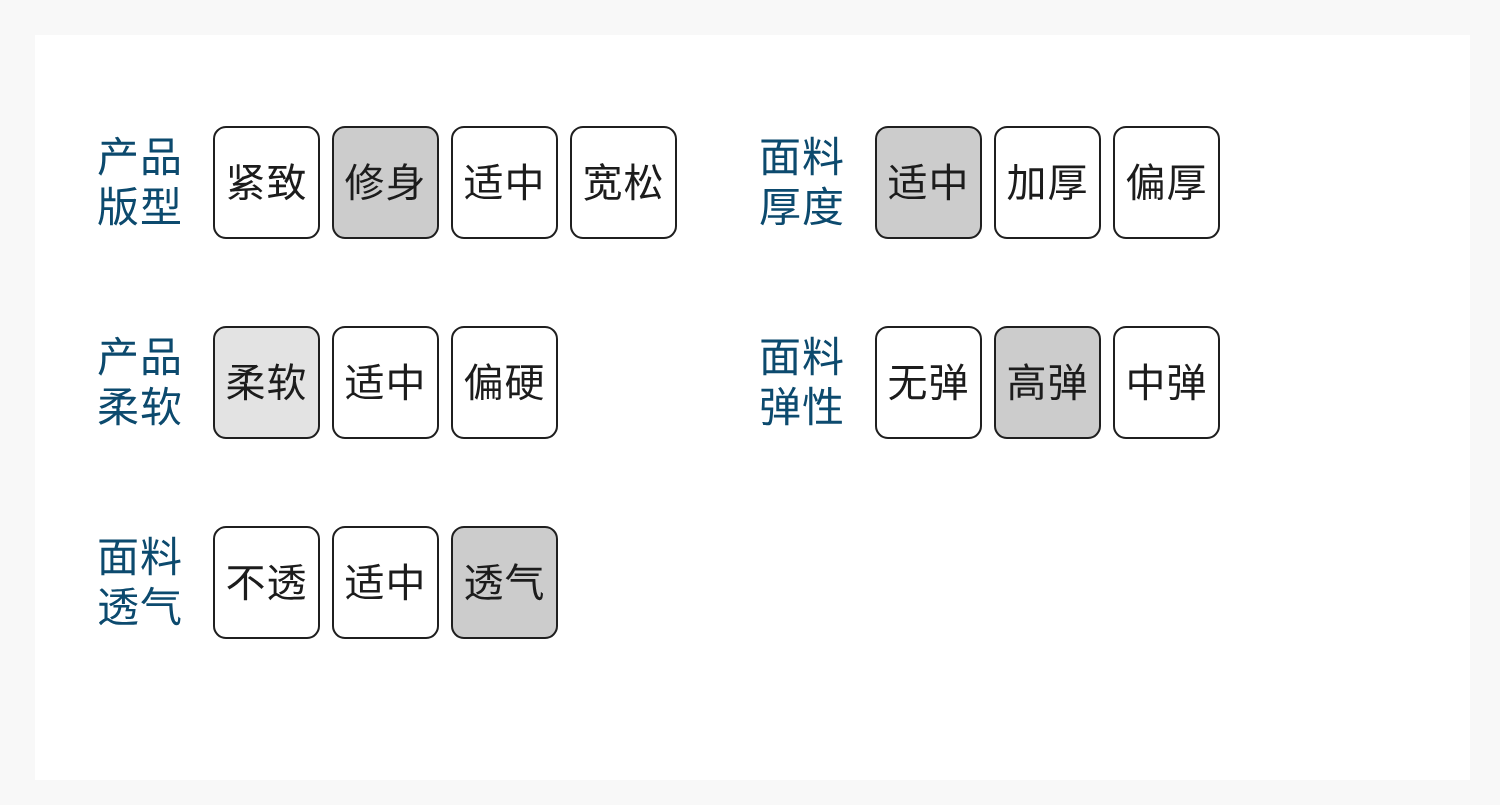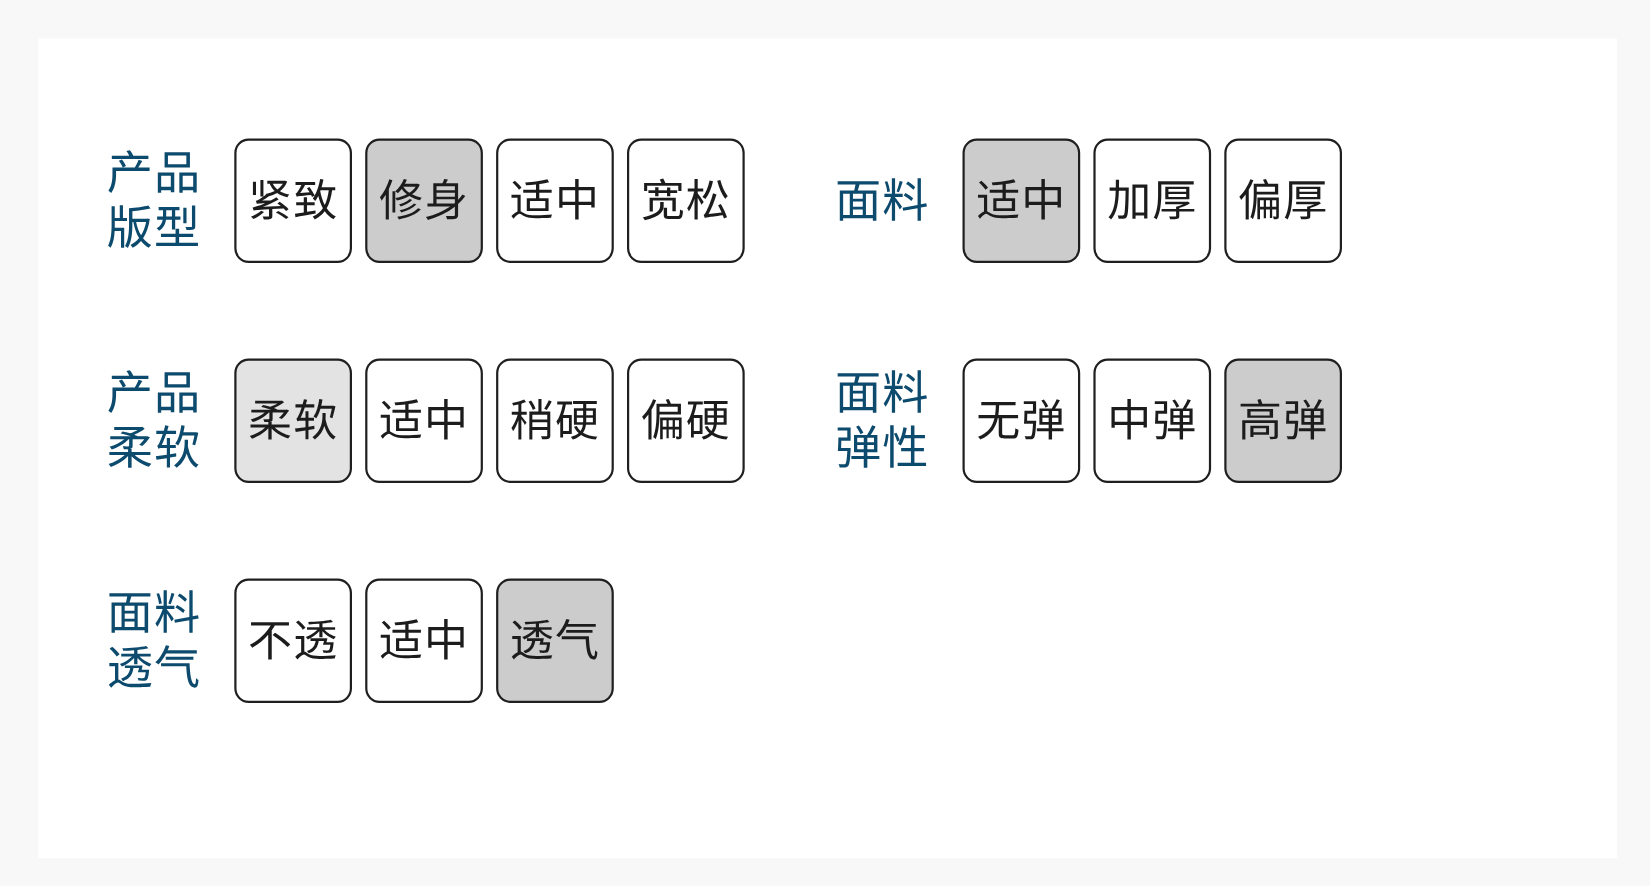--- a/index.html
+++ b/index.html
@@ -124,54 +124,54 @@
             </div>
           </div>
           <div class="attr-row">
             <div class="attr-label">
               <span class="lbl-line">产品</span>
               <span class="lbl-line">柔软</span>
             </div>
             <div class="chips">
               <div class="chip selected-soft" aria-pressed="true">柔软</div>
               <div class="chip" aria-pressed="false">适中</div>
-              <div class="chip" aria-pressed="false">稍硬</div>
               <div class="chip" aria-pressed="false">偏硬</div>
             </div>
           </div>
           <div class="attr-row">
             <div class="attr-label">
               <span class="lbl-line">面料</span>
               <span class="lbl-line">透气</span>
             </div>
             <div class="chips">
               <div class="chip" aria-pressed="false">不透</div>
               <div class="chip" aria-pressed="false">适中</div>
               <div class="chip selected" aria-pressed="true">透气</div>
             </div>
           </div>
         </div>
       <div class="column">
           <div class="attr-row">
             <div class="attr-label">
               <span class="lbl-line">面料</span>
+              <span class="lbl-line">厚度</span>
             </div>
             <div class="chips">
               <div class="chip selected" aria-pressed="true">适中</div>
               <div class="chip" aria-pressed="false">加厚</div>
               <div class="chip" aria-pressed="false">偏厚</div>
             </div>
           </div>
           <div class="attr-row">
             <div class="attr-label">
               <span class="lbl-line">面料</span>
               <span class="lbl-line">弹性</span>
             </div>
             <div class="chips">
               <div class="chip" aria-pressed="false">无弹</div>
+              <div class="chip selected" aria-pressed="true">高弹</div>
               <div class="chip" aria-pressed="false">中弹</div>
-              <div class="chip selected" aria-pressed="true">高弹</div>
             </div>
           </div>
         </div>
     </div>
   </div>
 </div>
 
 </body></html>

